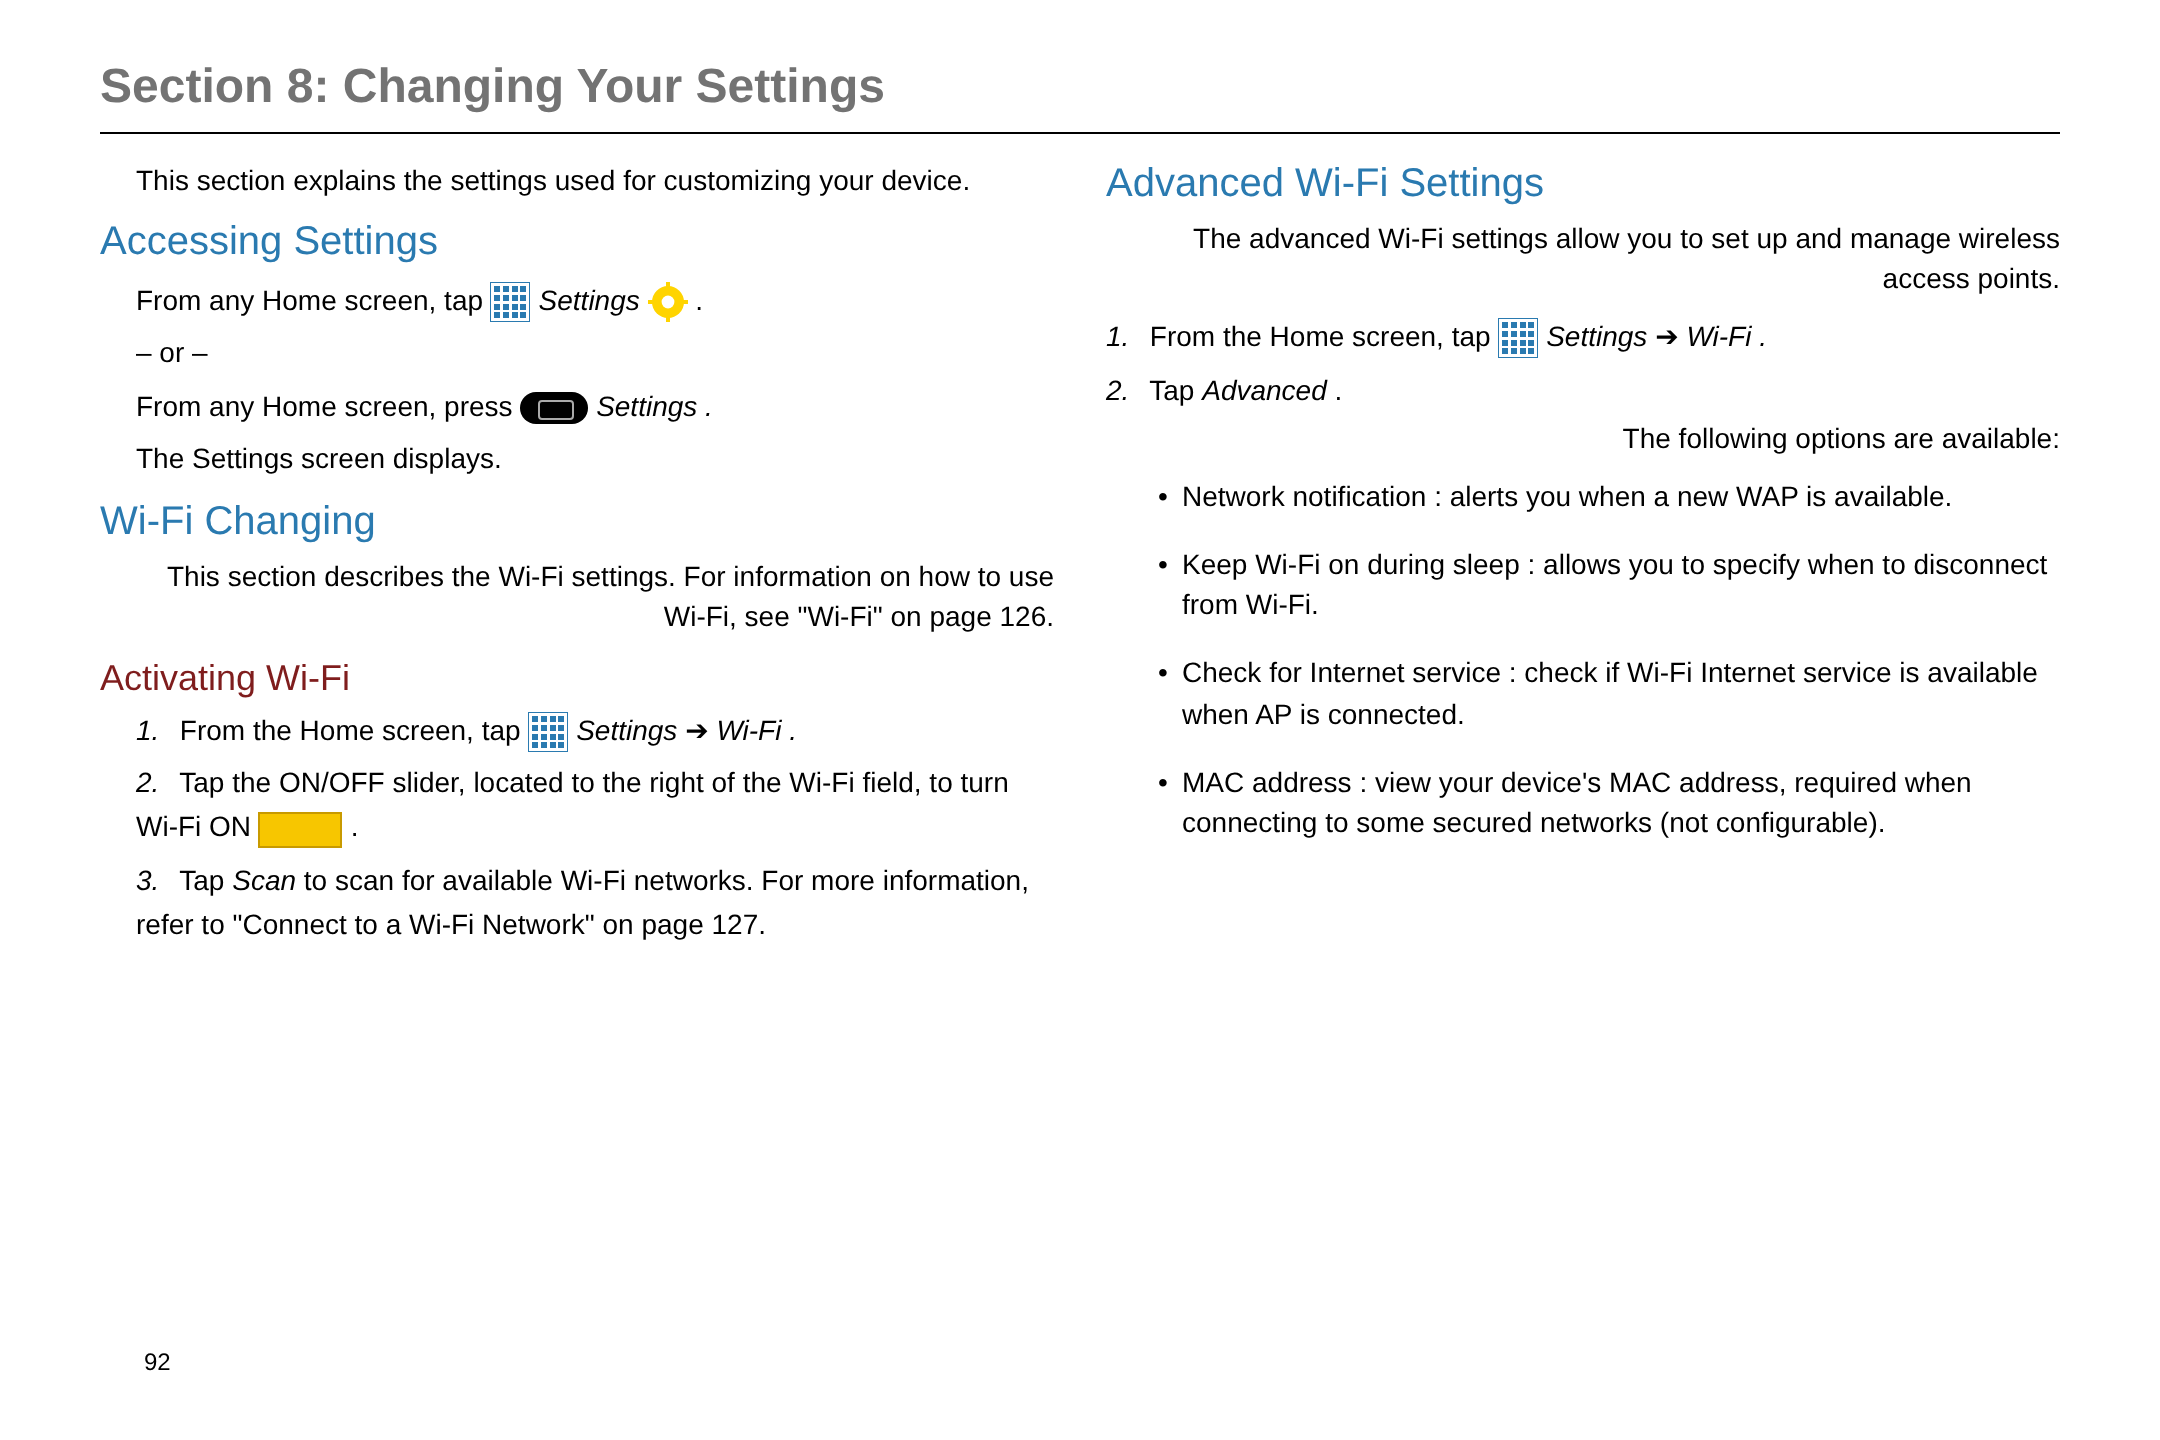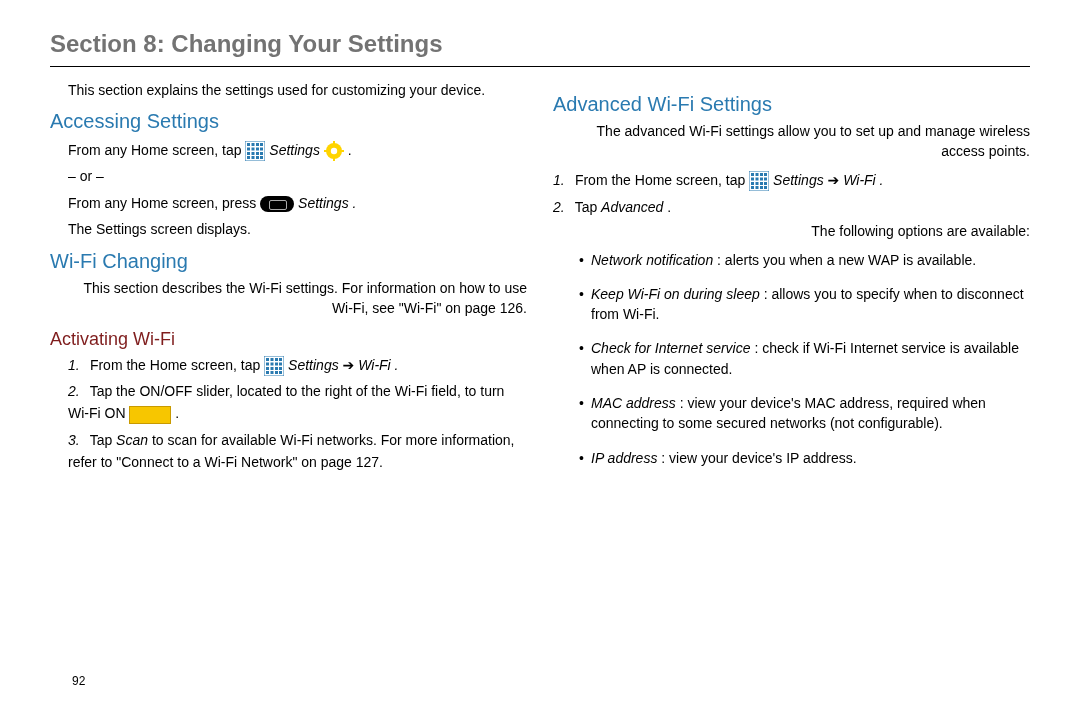--- a/index.html
+++ b/index.html
@@ -101,21 +101,21 @@
     line-height: 1.45;
     position: relative;
     padding-left: 12px;
   }
   .bullet-row::before {
     content: "•";
     position: absolute;
     left: 0;
     top: 0;
   }
-  .bullet-term { font-style: italic; }
+  .bullet-term { }
   .page-num {
     position: absolute;
     left: 72px;
     bottom: 32px;
     font-size: 12px;
   }
   .apps-icon {
     display: inline-block;
     width: 20px; height: 20px;
     vertical-align: middle;
@@ -238,21 +238,21 @@
       <span class="step-num">3.</span>
       <span>Tap </span>
       <span class="ital">Scan</span>
       <span> to scan for available Wi-Fi networks. For more information, refer to </span>
       <span class="link-like">"Connect to a Wi-Fi Network"</span>
       <span> on page 127.</span>
     </div>
   </div>
 
   <div class="col">
-    <div class="h2" style="margin-top:12px">Advanced Wi-Fi Settings</div>
+    <div class="h2" style="margin-top:0">Advanced Wi-Fi Settings</div>
     <p class="body-text" style="margin-left:0">The advanced Wi-Fi settings allow you to set up and manage wireless access points.</p>
 
     <div class="step-wrap" style="margin-left:0">
       <span class="step-num">1.</span>
       <span>From the Home screen, tap </span>
       <span class="apps-icon">
         <svg viewBox="0 0 20 20">
             <rect x="0" y="0" width="20" height="20" fill="#fff" stroke="#2a7ab0"></rect>
             <g fill="#2a7ab0">
               <rect x="2" y="2" width="3" height="3"></rect>
@@ -298,21 +298,17 @@
         <span>: allows you to specify when to disconnect from Wi-Fi.</span>
       </div>
       <div class="bullet-row">
         <span class="bullet-term">Check for Internet service</span>
         <span>: check if Wi-Fi Internet service is available when AP is connected.</span>
       </div>
       <div class="bullet-row">
         <span class="bullet-term">MAC address</span>
         <span>: view your device's MAC address, required when connecting to some secured networks (not configurable).</span>
       </div>
-      <div class="bullet-row">
-        <span class="bullet-term">IP address</span>
-        <span>: view your device's IP address.</span>
-      </div>
     </div>
   </div>
 </div>
 
 <div class="page-num">92</div>
 
 </body></html>

